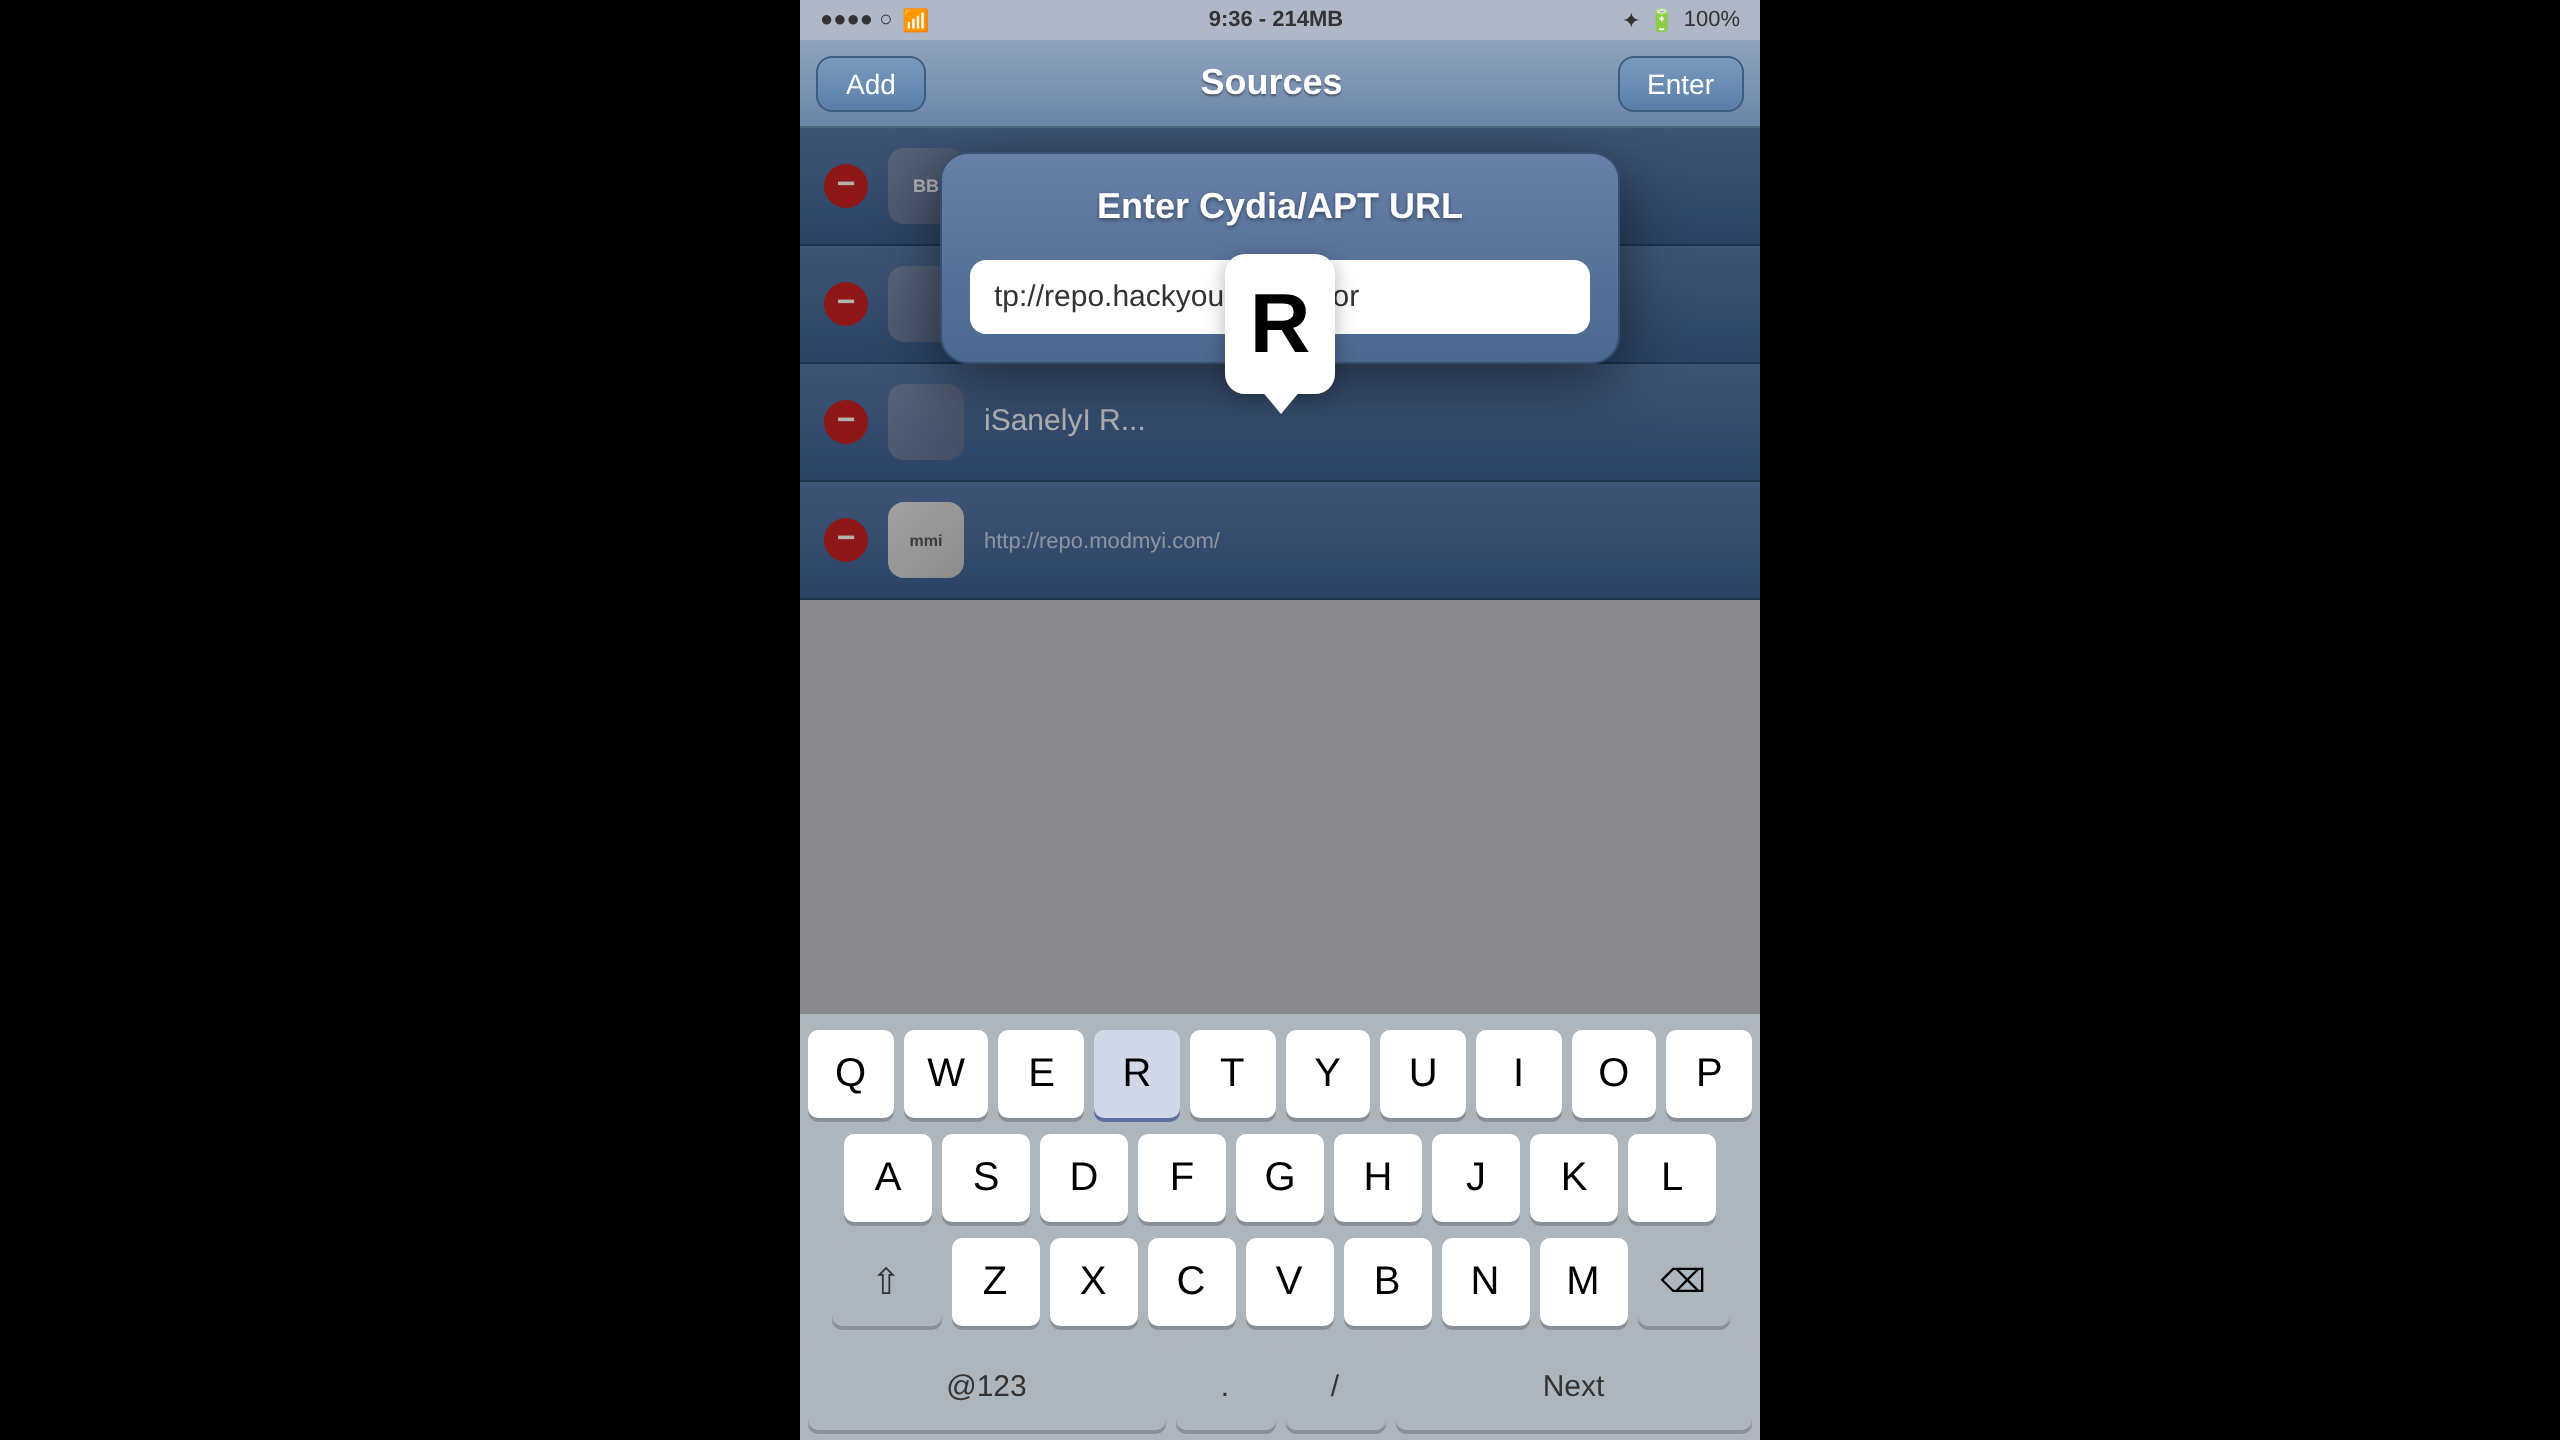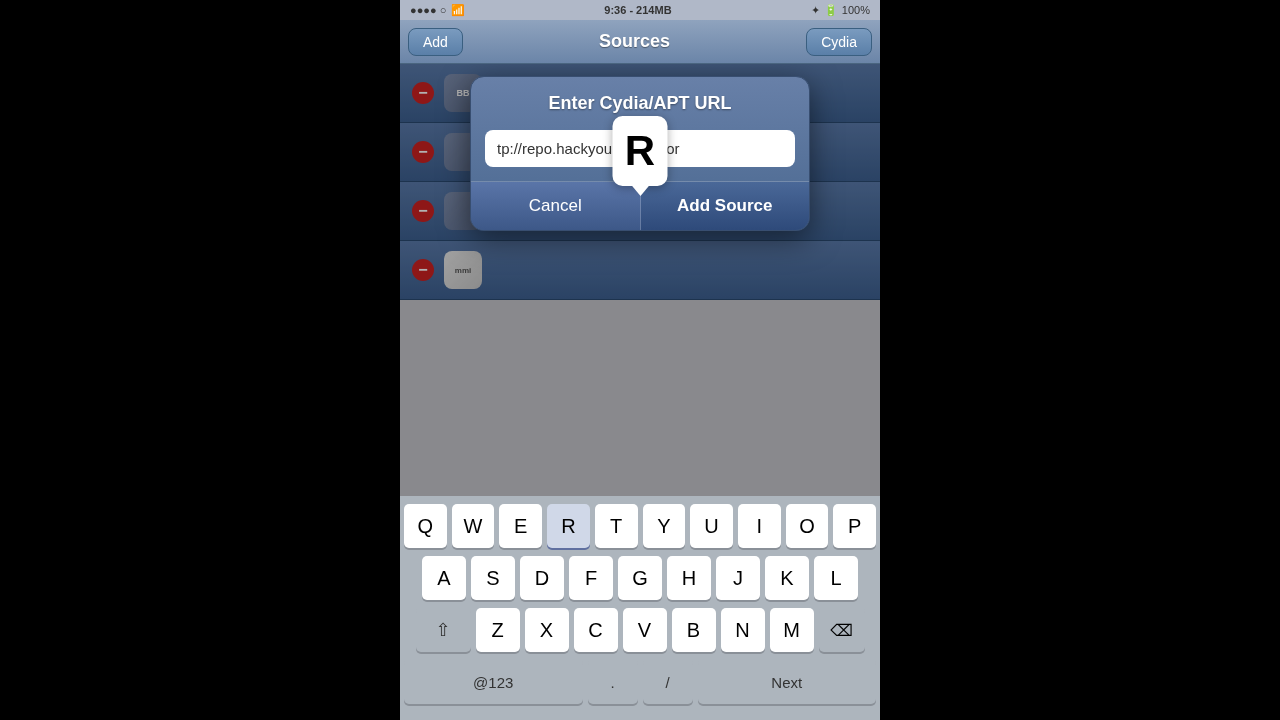--- a/index.html
+++ b/index.html
@@ -265,21 +265,21 @@
 
     .key-delete {
       background: #adb5bd;
       max-width: 46px;
     }
 
     .keyboard-bottom-row {
       display: flex;
       justify-content: center;
       gap: 5px;
-      margin-bottom: 12px;
+      margin-bottom: 1px;
     }
 
     .key-bottom {
       background: #adb5bd;
       border-radius: 5px;
       height: 44px;
       display: flex;
       align-items: center;
       justify-content: center;
       font-size: 15px;
@@ -315,21 +315,21 @@
     <div class="status-right">
       <span>✦</span>
       <span>🔋</span>
       <span>100%</span>
     </div>
   </div>
 
   <div class="nav-bar">
     <button class="nav-button">Add</button>
     <span class="nav-title">Sources</span>
-    <button class="nav-button">Cydia</button>
+    <button class="nav-button">Enter</button>
   </div>
 
   <div class="content-area">
 
     <div class="source-item">
       <div class="remove-btn">−</div>
       <div class="source-icon">BB</div>
       <div class="source-text">
         <div class="source-name">BigBoss</div>
         <div class="source-url">https://apt.thebigboss.org/repofiles/cydia/</div>
@@ -351,32 +351,29 @@
       <div class="source-text">
         <div class="source-name">iSanelyI R...</div>
         <div class="source-url"></div>
       </div>
     </div>
 
     <div class="source-item">
       <div class="remove-btn">−</div>
       <div class="source-icon mmi-icon" style="font-size:8px;color:#555;">mmi</div>
       <div class="source-text">
+        <div class="source-url">http://repo.modmyi.com/</div>
       </div>
     </div>
 
     <div class="dialog-overlay">
       <div class="dialog">
         <div class="dialog-title">Enter Cydia/APT URL</div>
         <div class="dialog-input-container">
           <input class="dialog-input" type="text" value="tp://repo.hackyouriphone.or" style="">
-        </div>
-        <div class="dialog-buttons">
-          <div class="dialog-btn">Cancel</div>
-          <div class="dialog-btn dialog-btn-primary">Add Source</div>
         </div>
       </div>
     </div>
 
     <div class="key-popup">
       <div class="key-popup-bubble">
         <span>R</span>
       </div>
     </div>
 

